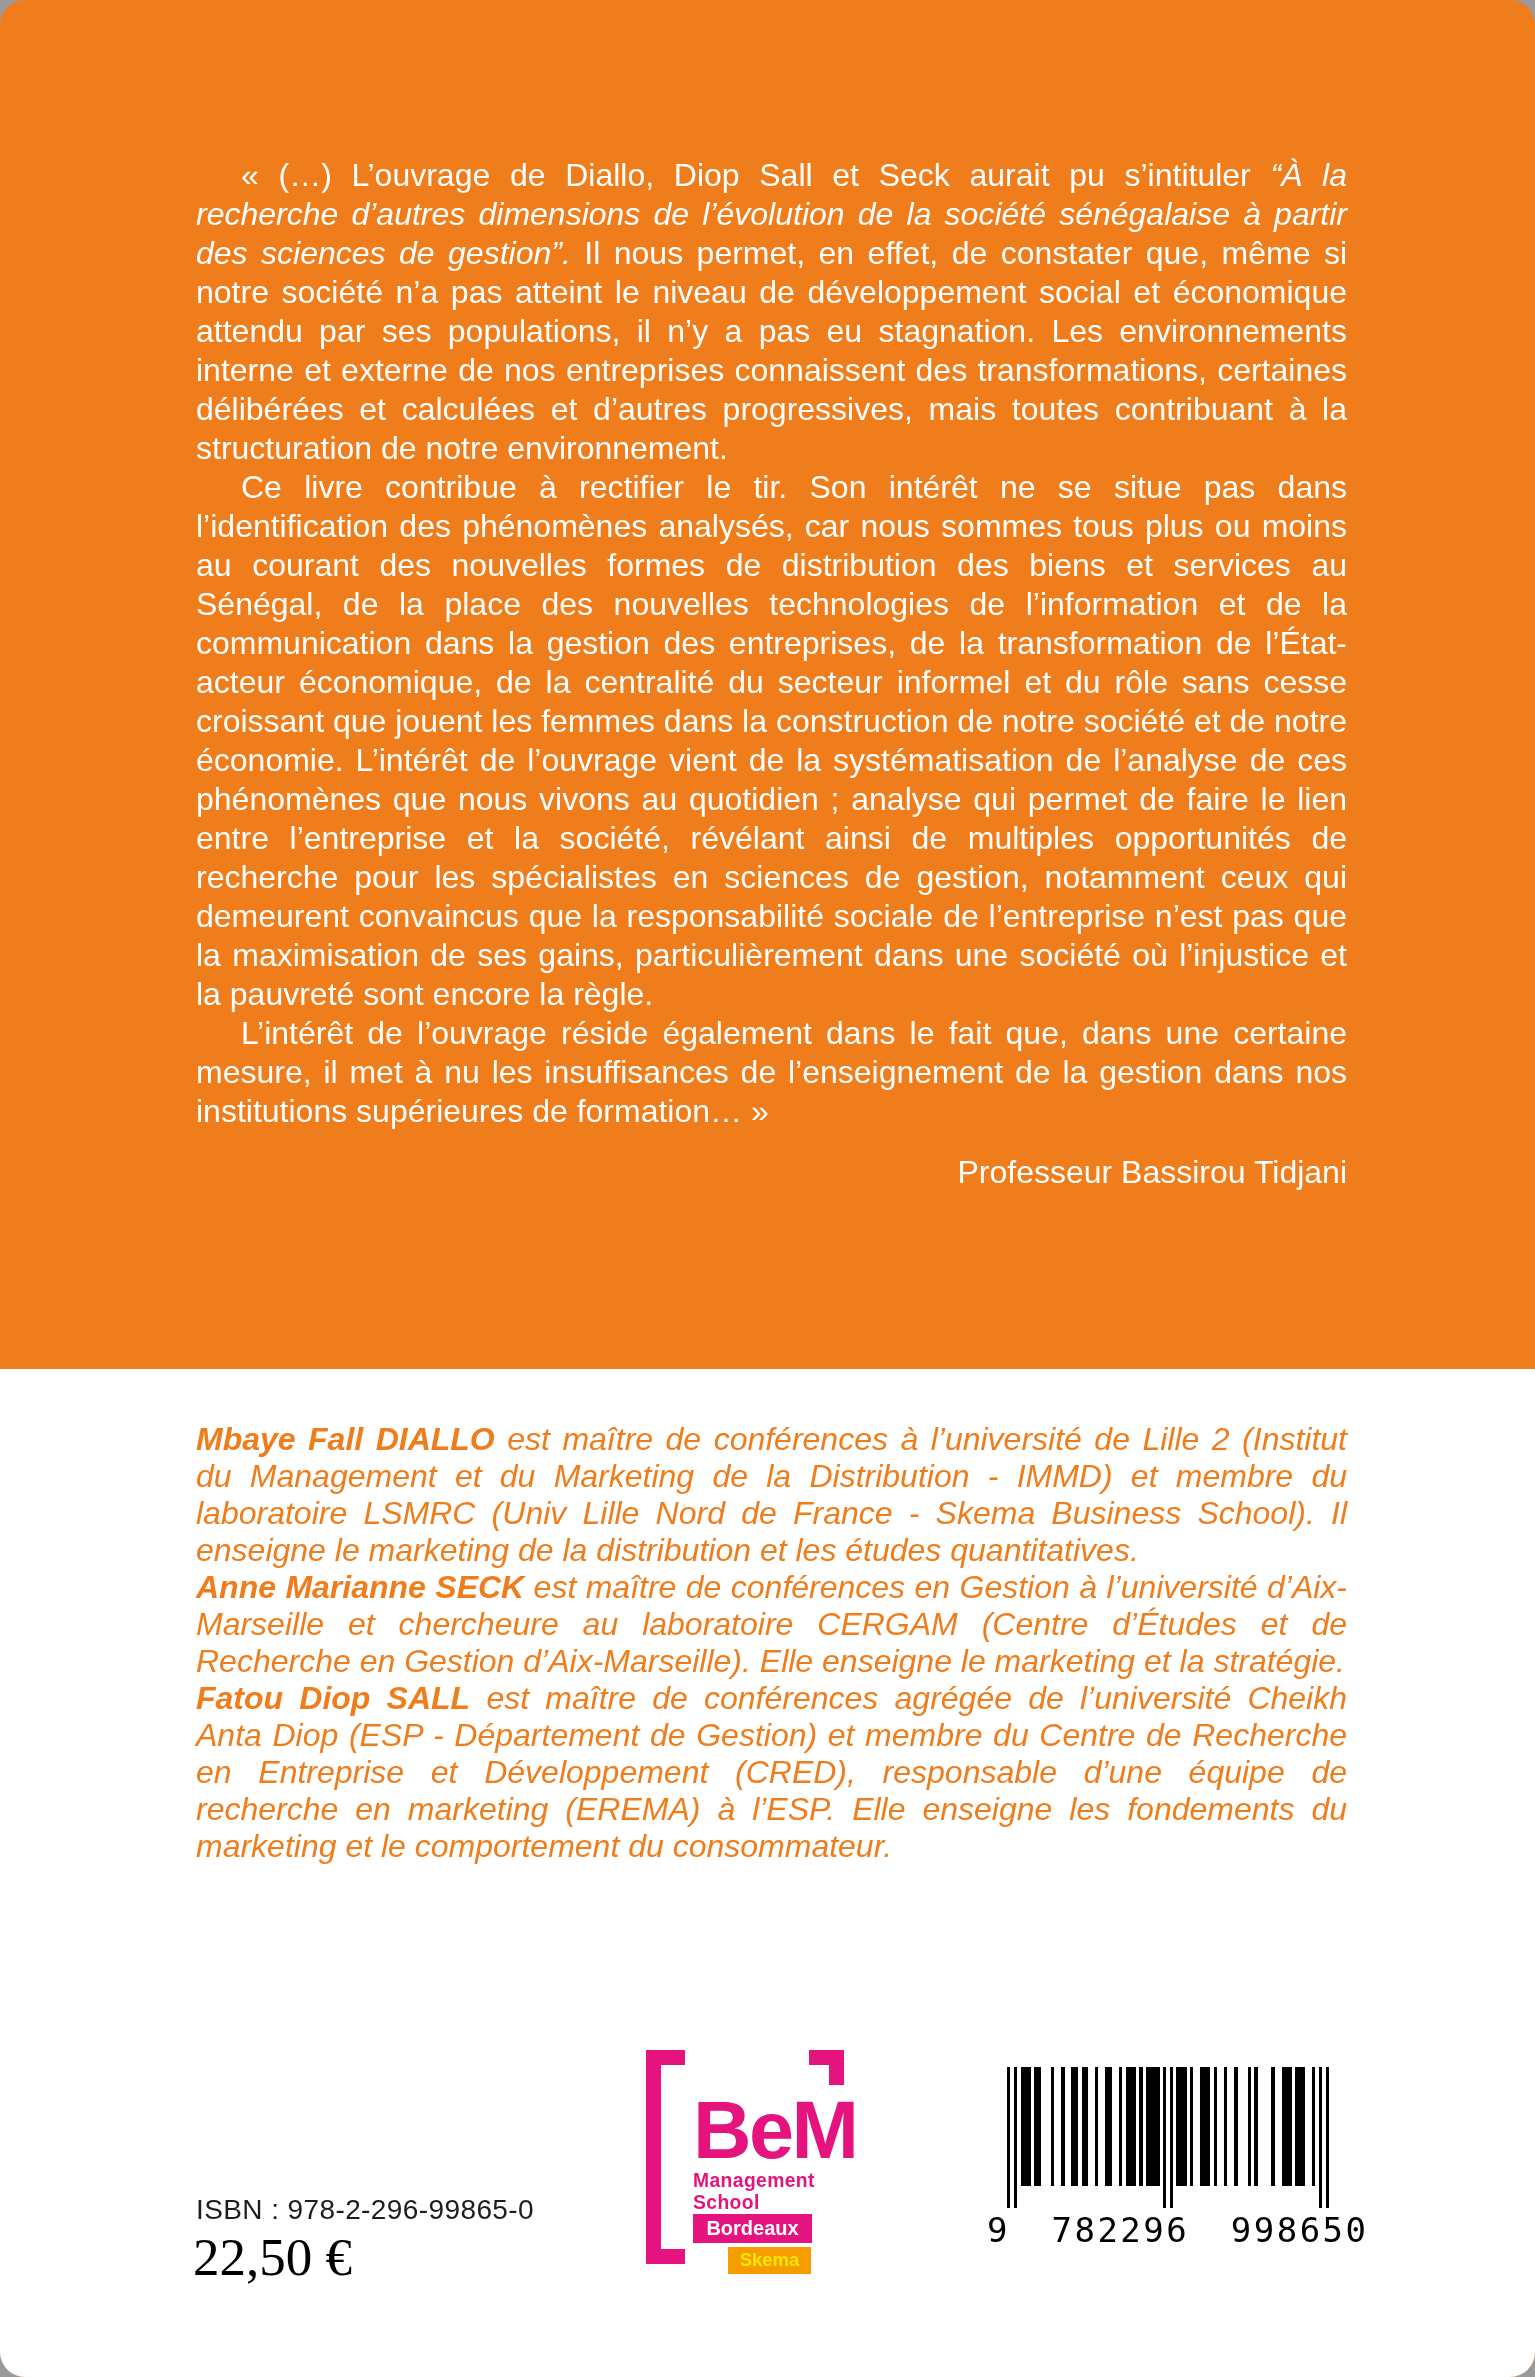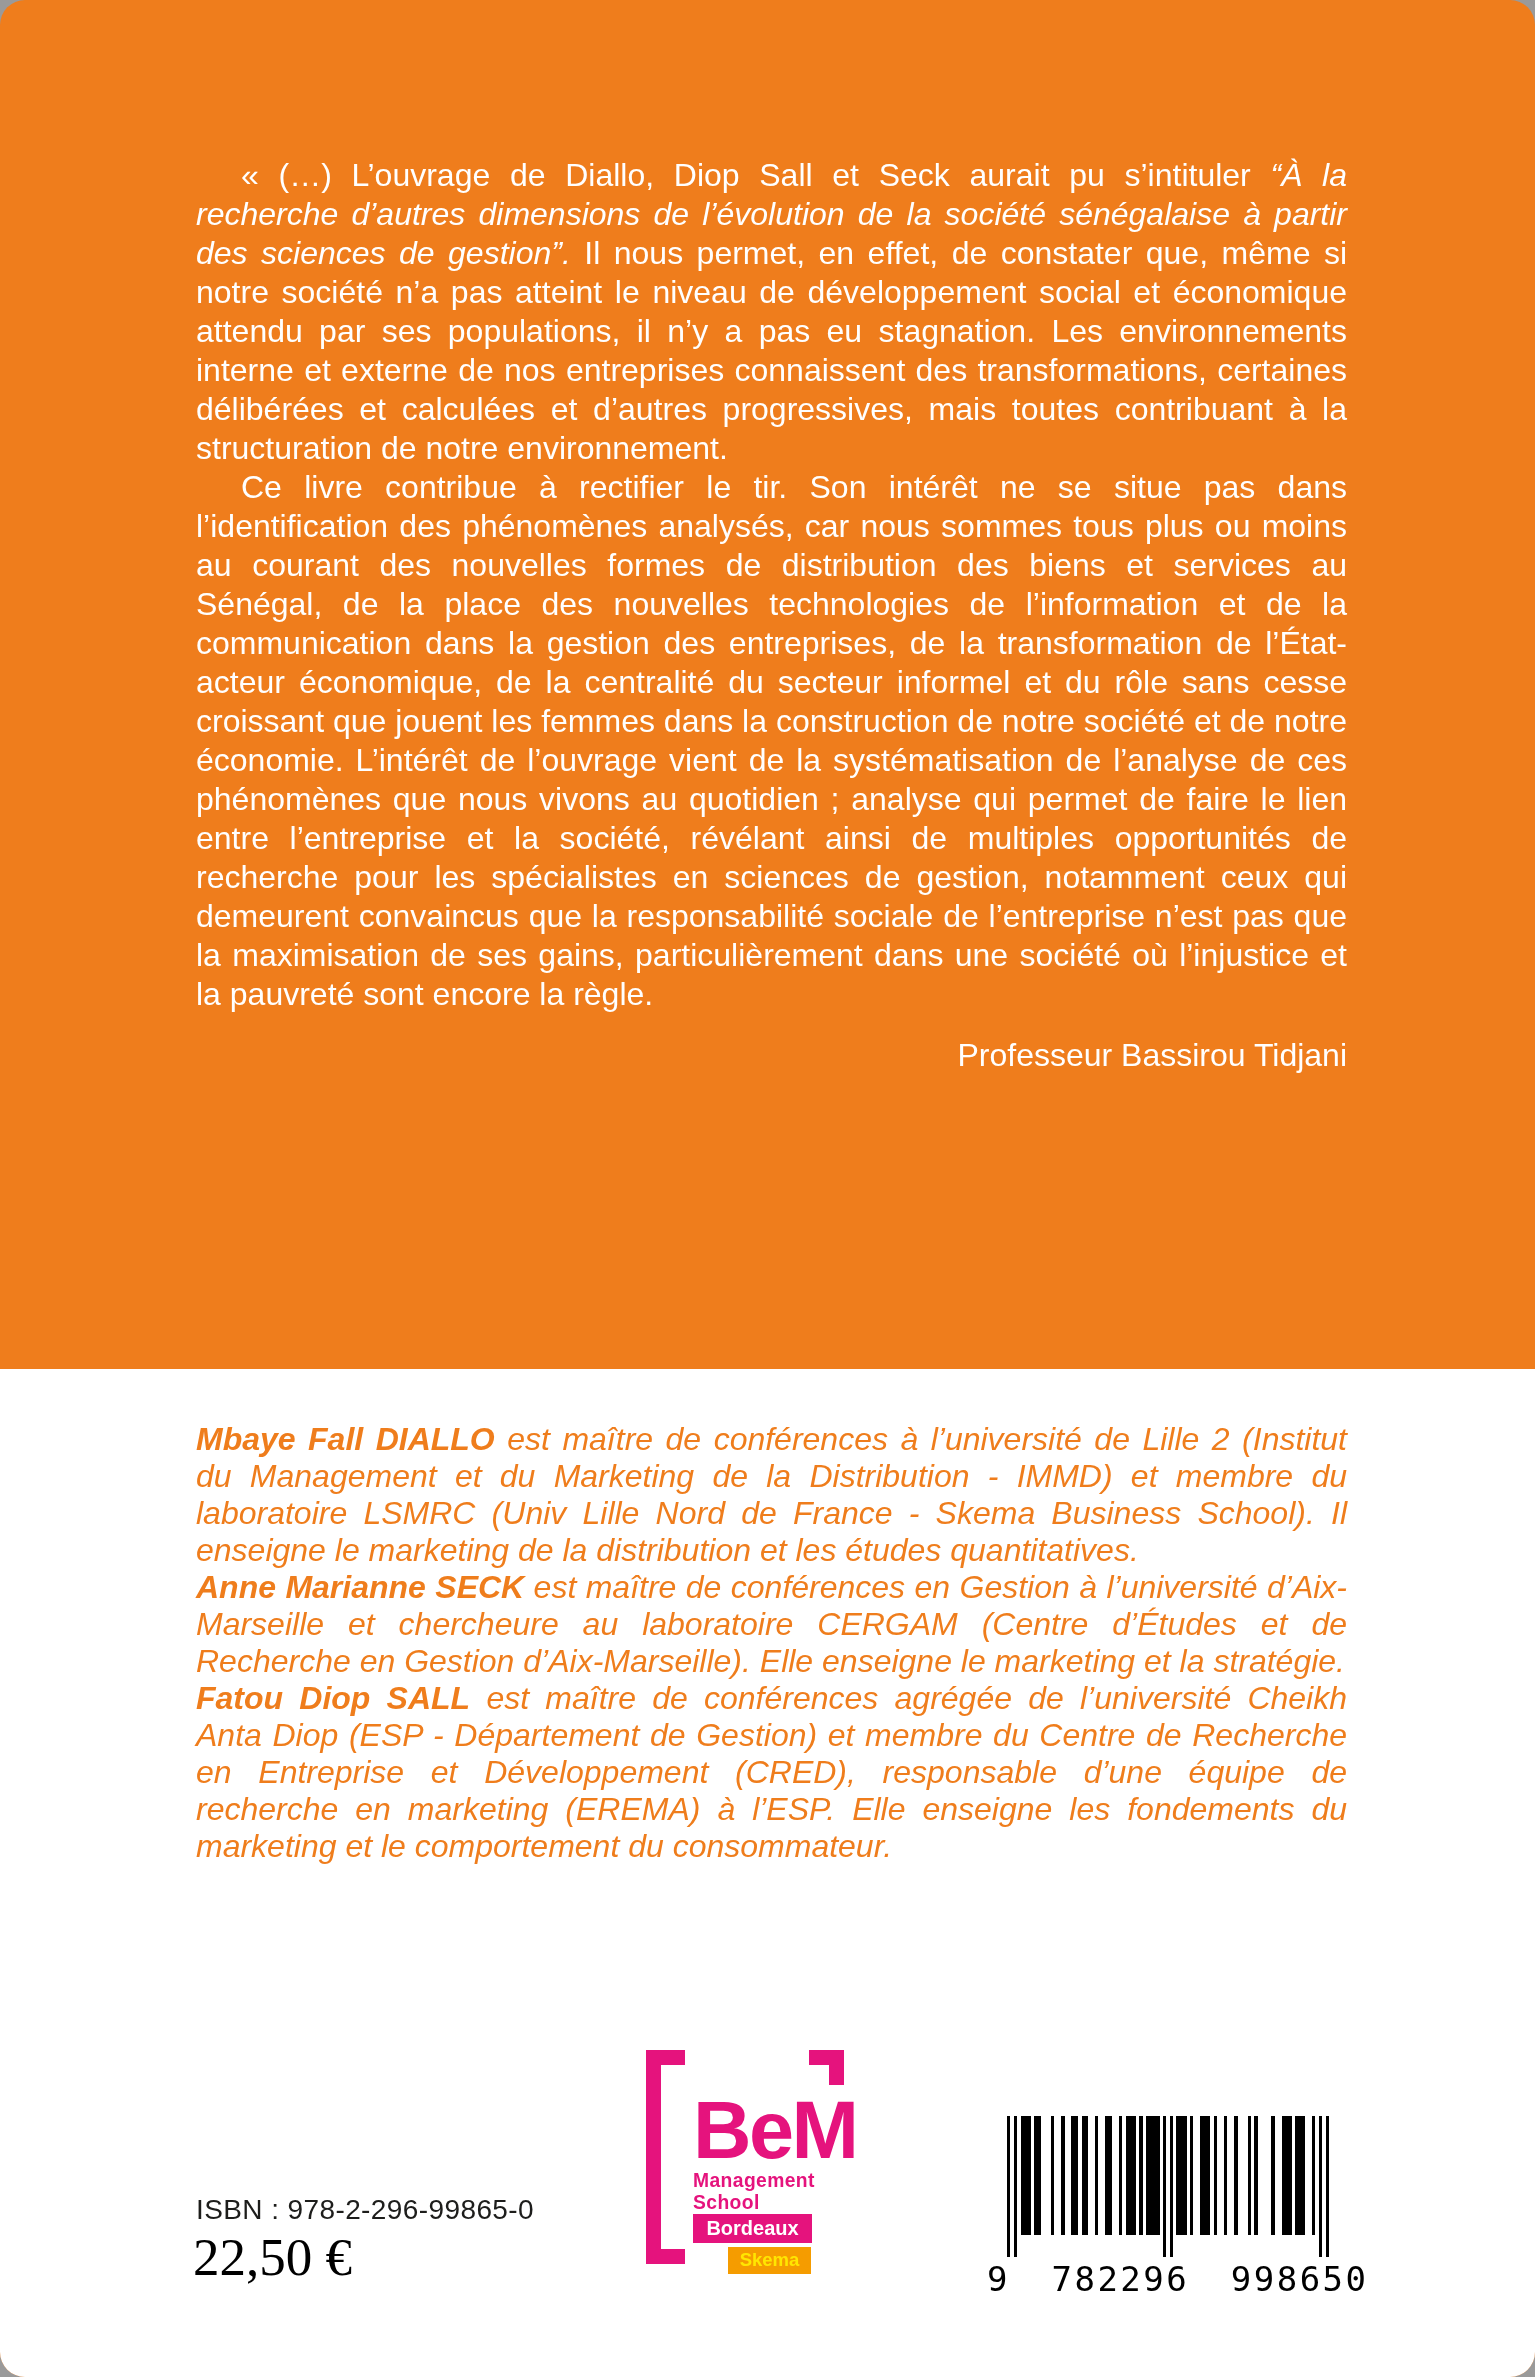--- a/index.html
+++ b/index.html
@@ -138,21 +138,21 @@
     font-weight: bold;
     padding: 1.7px 11.7px 2.5px 11.7px;
     margin-top: 4.2px;
     margin-left: 35px;
   }
 
   
   .barcode {
     position: absolute;
     left: 987px;
-    top: 747px;
+    top: 698px;
     width: 362px;
     text-align: right;
     background: #ffffff;
   }
   .barcode-bars {
     display: flex;
     justify-content: center;
     align-items: flex-start;
     height: 141px;
   }
@@ -170,20 +170,21 @@
   }
 </style>
 </head>
 <body>
 
 <div class="page">
 
   <div class="quote-section">
     <p><span>« (…) L’ouvrage de Diallo, Diop Sall et Seck aurait pu s’intituler </span><em>“À la recherche d’autres dimensions de l’évolution de la société sénégalaise à partir des sciences de gestion”.</em><span> Il nous permet, en effet, de constater que, même si notre société n’a pas atteint le niveau de développement social et économique attendu par ses populations, il n’y a pas eu stagnation. Les environnements interne et externe de nos entreprises connaissent des transformations, certaines délibérées et calculées et d’autres progressives, mais toutes contribuant à la structuration de notre environnement.</span></p>
     <p>Ce livre contribue à rectifier le tir. Son intérêt ne se situe pas dans l’identification des phénomènes analysés, car nous sommes tous plus ou moins au courant des nouvelles formes de distribution des biens et services au Sénégal, de la place des nouvelles technologies de l’information et de la communication dans la gestion des entreprises, de la transformation de l’État-acteur économique, de la centralité du secteur informel et du rôle sans cesse croissant que jouent les femmes dans la construction de notre société et de notre économie. L’intérêt de l’ouvrage vient de la systématisation de l’analyse de ces phénomènes que nous vivons au quotidien ; analyse qui permet de faire le lien entre l’entreprise et la société, révélant ainsi de multiples opportunités de recherche pour les spécialistes en sciences de gestion, notamment ceux qui demeurent convaincus que la responsabilité sociale de l’entreprise n’est pas que la maximisation de ses gains, particulièrement dans une société où l’injustice et la pauvreté sont encore la règle.</p>
+    <p>L’intérêt de l’ouvrage réside également dans le fait que, dans une certaine mesure, il met à nu les insuffisances de l’enseignement de la gestion dans nos institutions supérieures de formation… »</p>
     <p class="attribution">Professeur Bassirou Tidjani</p>
   </div>
 
   <div class="white-section">
 
     <div class="bios">
       <p><strong>Mbaye Fall DIALLO</strong><span> est maître de conférences à l’université de Lille 2 (Institut du Management et du Marketing de la Distribution - IMMD) et membre du laboratoire LSMRC (Univ Lille Nord de France - Skema Business School). Il enseigne le marketing de la distribution et les études quantitatives.</span></p>
       <p><strong>Anne Marianne SECK</strong><span> est maître de conférences en Gestion à l’université d’Aix-Marseille et chercheure au laboratoire CERGAM (Centre d’Études et de Recherche en Gestion d’Aix-Marseille). Elle enseigne le marketing et la stratégie.</span></p>
       <p><strong>Fatou Diop SALL</strong><span> est maître de conférences agrégée de l’université Cheikh Anta Diop (ESP - Département de Gestion) et membre du Centre de Recherche en Entreprise et Développement (CRED), responsable d’une équipe de recherche en marketing (EREMA) à l’ESP. Elle enseigne les fondements du marketing et le comportement du consommateur.</span></p>
     </div>

